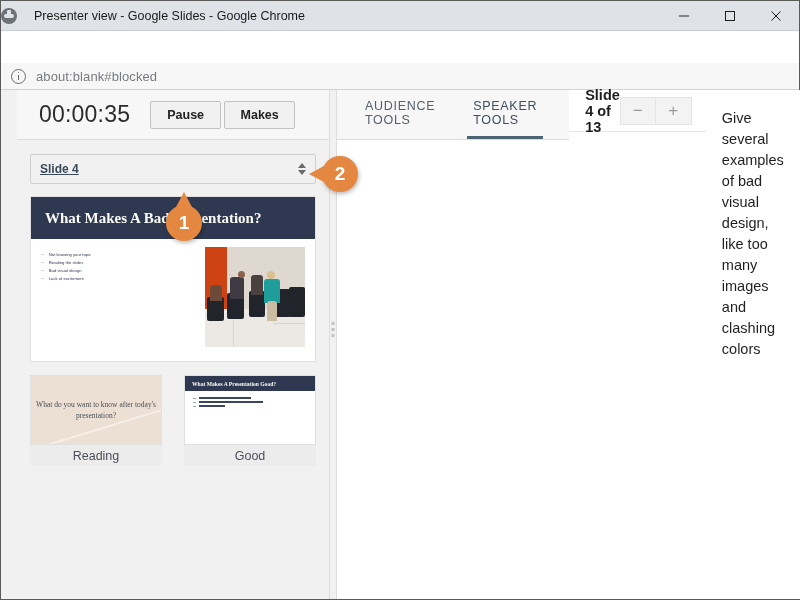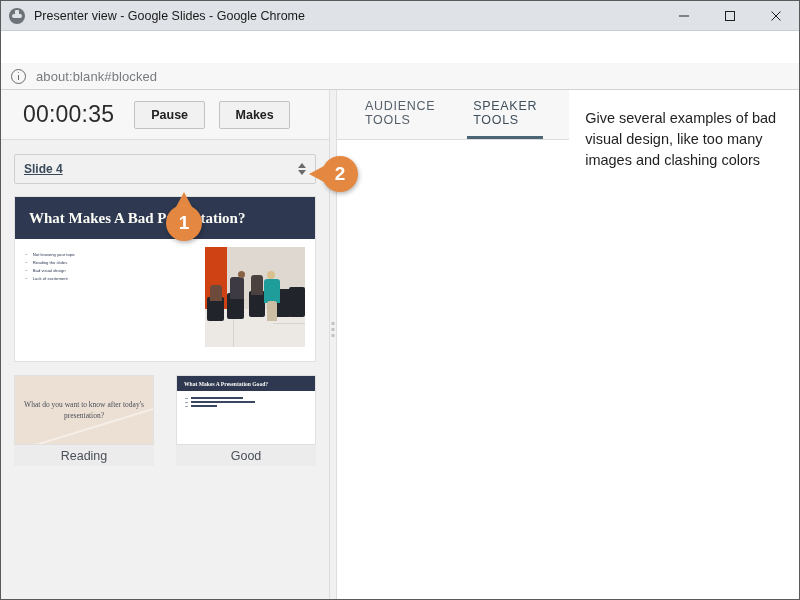--- a/index.html
+++ b/index.html
@@ -16,22 +16,22 @@
     width: 800px; height: 600px;
     border: 1px solid #5a5a5a;
     background: #ffffff;
     display: flex; flex-direction: column;
   }
   .titlebar {
     height: 30px; flex: 0 0 30px;
     background: #dfe3e8;
     border-bottom: 1px solid #c9ced4;
     display: flex; align-items: center;
-    padding-left: 8px;
     position: relative;
+    gap: 8px;
   }
   .fav-icon {
     width: 16px; height: 16px; flex: 0 0 16px;
     border-radius: 50%;
     background: #6d7278;
     position: relative;
     margin-right: 9px;
   }
   .fav-icon::before {
     content: ""; position: absolute;
@@ -88,40 +88,41 @@
     background: #f1f1f1;
     display: flex;
   }
 
   
   .left-pane {
     width: 328px; flex: 0 0 328px;
     background: #f1f1f1;
     display: flex; flex-direction: column;
     position: relative;
+    padding-left: 16px;
   }
   .timerbar {
     height: 50px; flex: 0 0 50px;
     border-bottom: 1px solid #dcdcdc;
     display: flex; align-items: center;
     padding-left: 22px;
     background: #f7f7f7;
   }
   .timer {
     font-size: 23px; color: #2b2b2b;
     letter-spacing: .2px;
     margin-right: 20px;
   }
   .tbtn {
     height: 28px; min-width: 71px;
     background: #f1f1f1;
     border: 1px solid #c2c2c2;
     border-radius: 2px;
     font-size: 12.5px; font-weight: bold;
-    color: #222; margin-right: 14px;
+    color: #222; margin-right: 3px;
     display: flex; align-items: center; justify-content: center;
     padding: 0 12px;
   }
   .slide-select-wrap { padding: 14px 13px 0 13px; }
   .slide-select {
     height: 30px; width: 100%;
     background: #f1f1f1;
     border: 1px solid #cfcfcf; border-radius: 2px;
     display: flex; align-items: center;
     padding: 0 9px; position: relative;
@@ -449,20 +450,27 @@
           <span></span>
           <span></span>
       </div>
     </div>
 
     <div class="right-pane">
       <div class="tabs">
         <div class="tab">AUDIENCE TOOLS</div>
         <div class="tab active">SPEAKER TOOLS</div>
       </div>
+      <div class="notes-head">
+        <div class="notes-head-title">Slide 4 of 13</div>
+        <div class="fs-btns">
+          <div class="fs-btn">−</div>
+          <div class="fs-btn">+</div>
+        </div>
+      </div>
       <div class="notes-body">Give several examples of bad visual design, like too many images and clashing colors</div>
     </div>
 
     <div class="badge badge-1">
       <span class="tip"></span>
       <span>1</span>
     </div>
     <div class="badge badge-2">
       <span class="tip"></span>
       <span>2</span>

